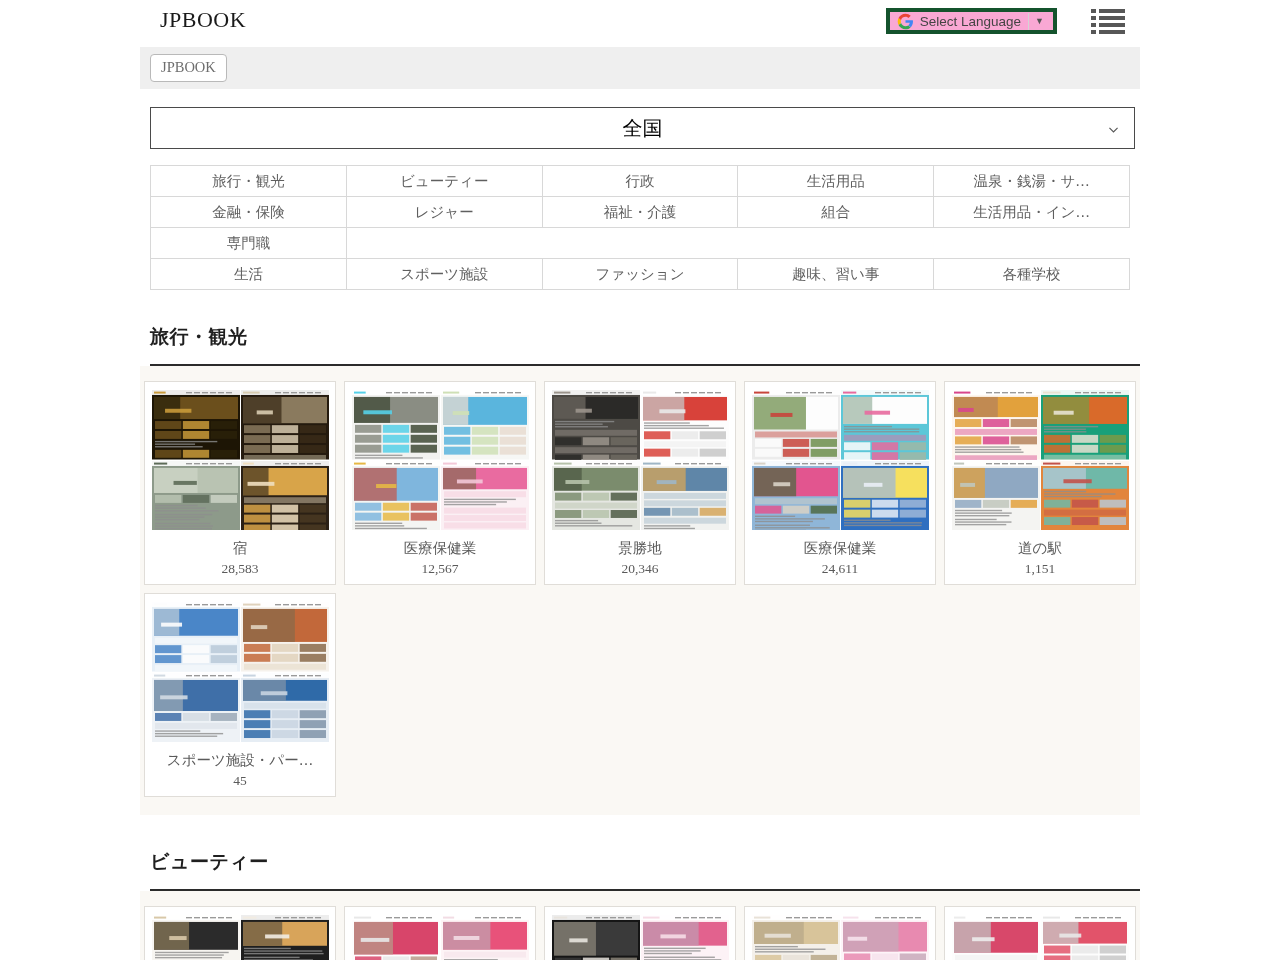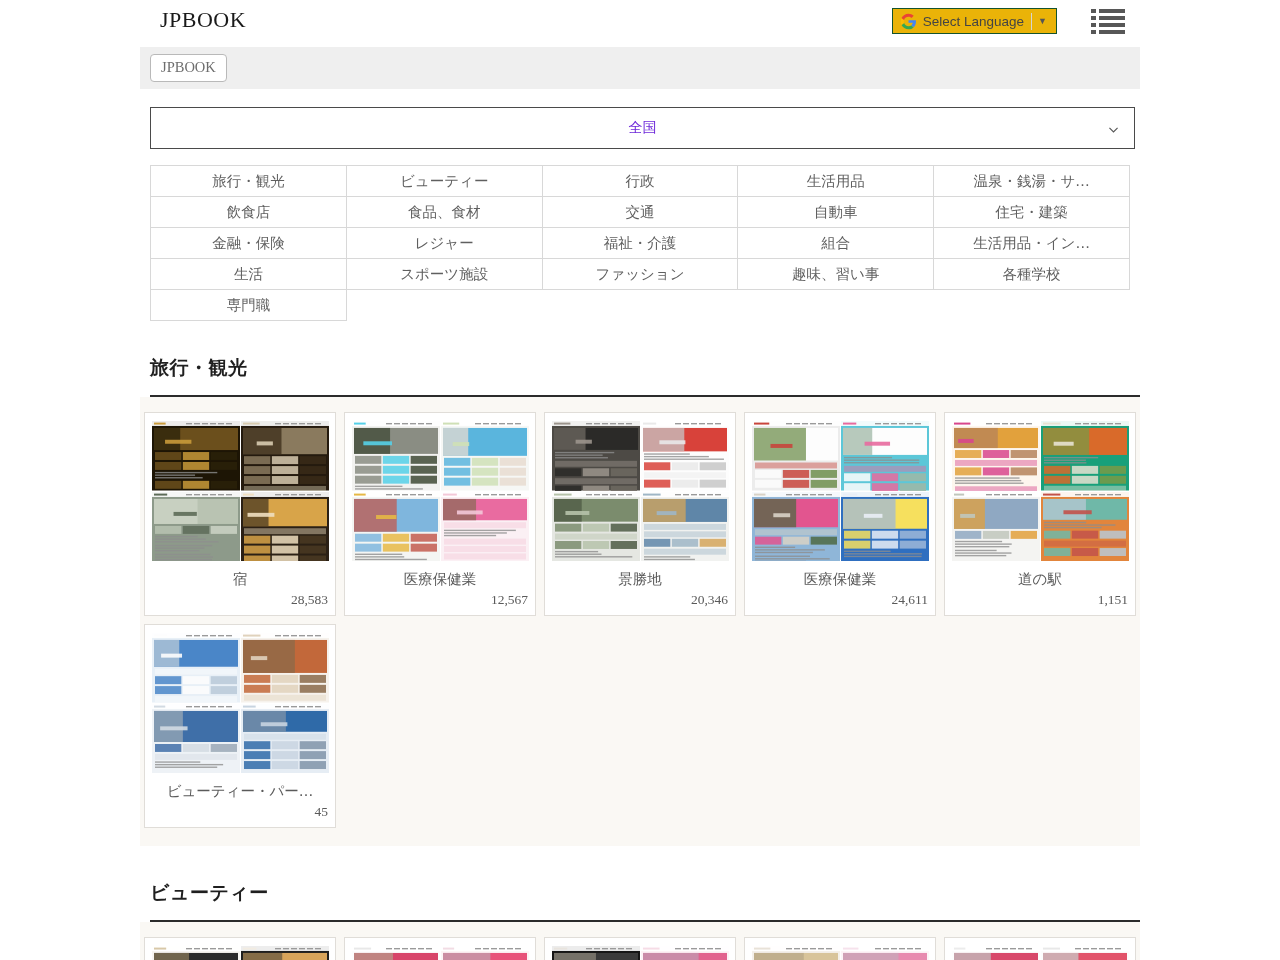--- a/index.html
+++ b/index.html
@@ -41,22 +41,22 @@
     right: 155px;
     top: 8px;
     display: flex;
     align-items: center;
     gap: 34px;
   }
   .gtranslate {
     display: flex;
     align-items: center;
     height: 26px;
-    border: 1px solid #14532d;
-    background: #eab308;
+    border: 4px solid #14532d;
+    background: #f9a8d4;
     padding: 0 6px 0 7px;
     box-sizing: border-box;
   }
   .g-logo {
     width: 17px; height: 17px;
     margin-right: 6px;
     flex: 0 0 auto;
   }
   .gt-label {
     font-size: 13.5px;
@@ -136,22 +136,22 @@
     height: 42px;
     border: 1px solid #4a4a4a;
     background: #fff;
     display: flex;
     align-items: center;
     justify-content: center;
     box-sizing: border-box;
     cursor: pointer;
   }
   .region-select .rs-label {
-    font-size: 14px;
-    color: #6d28d9;
+    font-size: 20px;
+    color: #000000;
     font-family: Liberation Sans, sans-serif;
   }
   .rs-caret {
     position: absolute;
     right: 14px;
     top: 50%;
     margin-top: -5px;
     width: 13px; height: 13px;
   }
 
@@ -238,21 +238,21 @@
     text-align: center;
     font-size: 14.5px;
     color: #5a5a5a;
     font-family: "DejaVu Sans", sans-serif;
     margin-top: 9px;
     white-space: nowrap;
     overflow: hidden;
     text-overflow: ellipsis;
   }
   .card-count {
-    text-align: right;
+    text-align: center;
     font-size: 13.5px;
     color: #5a5a5a;
     font-family: "Liberation Serif", "DejaVu Serif", serif;
     margin-top: 3px;
   }
 </style>
 </head>
 <body>
 
 <div class="page">
@@ -312,46 +312,39 @@
   <table class="cat-table">
     <tbody>
       <tr>
         <td>旅行・観光</td>
         <td>ビューティー</td>
         <td>行政</td>
         <td>生活用品</td>
         <td>温泉・銭湯・サ…</td>
       </tr>
       <tr>
-        <td>飲食店</td>
-        <td>食品、食材</td>
-        <td>交通</td>
-        <td>自動車</td>
-        <td>住宅・建築</td>
-      </tr>
-      <tr>
         <td>金融・保険</td>
         <td>レジャー</td>
         <td>福祉・介護</td>
         <td>組合</td>
         <td>生活用品・イン…</td>
       </tr>
       <tr>
+        <td>専門職</td>
+        <td class="empty"></td>
+        <td class="empty"></td>
+        <td class="empty"></td>
+        <td class="empty"></td>
+      </tr>
+      <tr>
         <td>生活</td>
         <td>スポーツ施設</td>
         <td>ファッション</td>
         <td>趣味、習い事</td>
         <td>各種学校</td>
-      </tr>
-      <tr>
-        <td>専門職</td>
-        <td class="empty"></td>
-        <td class="empty"></td>
-        <td class="empty"></td>
-        <td class="empty"></td>
       </tr>
     </tbody>
   </table>
 
   <div id="sections-host">
       <div class="section">
         <div class="section-head">
           <div class="section-title">旅行・観光</div>
         </div>
         <div class="cards-panel">
@@ -946,21 +939,21 @@
                   <rect x="30.833333333333332" y="37.481609582901" width="26.333333333333332" height="8" fill="#c8d4e0" opacity="0.85"></rect>
                   <rect x="58.666666666666664" y="37.481609582901" width="26.333333333333332" height="8" fill="#7f93a8" opacity="0.85"></rect>
                   <rect x="3" y="47.481609582901" width="26.333333333333332" height="8" fill="#2f6aa8" opacity="0.85"></rect>
                   <rect x="30.833333333333332" y="47.481609582901" width="26.333333333333332" height="8" fill="#c8d4e0" opacity="0.85"></rect>
                   <rect x="58.666666666666664" y="47.481609582901" width="26.333333333333332" height="8" fill="#7f93a8" opacity="0.85"></rect>
                   <rect x="3" y="57.481609582901" width="26.333333333333332" height="8" fill="#2f6aa8" opacity="0.85"></rect>
                   <rect x="30.833333333333332" y="57.481609582901" width="26.333333333333332" height="8" fill="#c8d4e0" opacity="0.85"></rect>
                   <rect x="58.666666666666664" y="57.481609582901" width="26.333333333333332" height="8" fill="#7f93a8" opacity="0.85"></rect>
                 </svg></div>
             </div>
-            <div class="card-label">ビューティー・パー…</div>
+            <div class="card-label">スポーツ施設・パー…</div>
             <div class="card-count">45</div>
           </div>
         </div>
       </div>
       <div class="section">
         <div class="section-head">
           <div class="section-title">ビューティー</div>
         </div>
         <div class="cards-panel">
           <div class="card">

